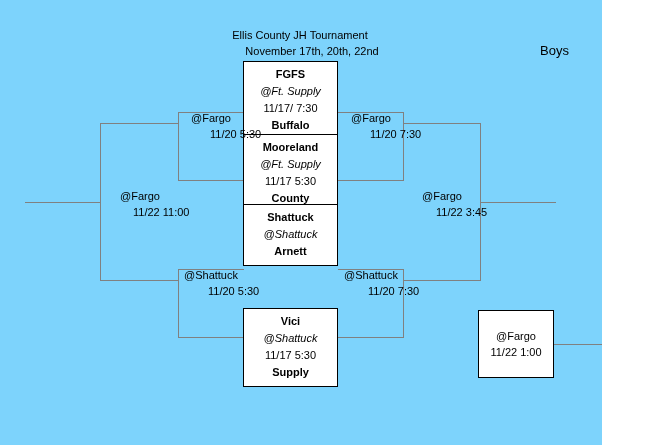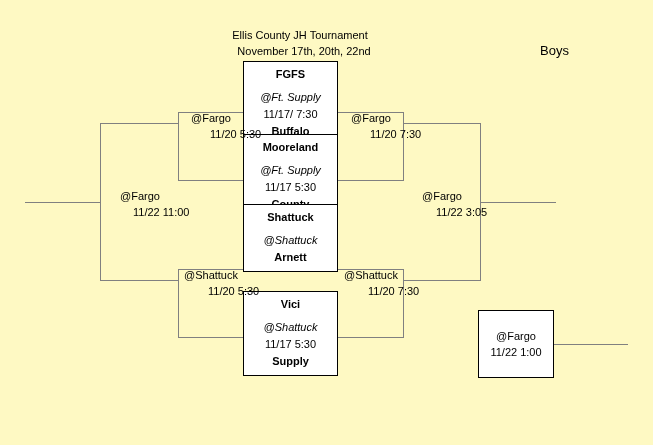--- a/index.html
+++ b/index.html
@@ -6,37 +6,37 @@
     margin: 0;
     padding: 0;
     background: #ffffff;
   }
   body {
     font-family: "Liberation Sans", sans-serif;
     color: #000000;
   }
   #root {
     position: relative;
-    width: 653px;
+    width: 602px;
     height: 445px;
     overflow: hidden;
-    background: #fef9c3;
+    background: #7dd3fc;
   }
 
   
   .title-line {
     position: absolute;
     text-align: center;
     font-size: 11px;
     line-height: 14px;
     color: #000;
     white-space: nowrap;
   }
   #title-1 { left: 185px; top: 28px; width: 230px; }
-  #title-2 { left: 189px; top: 44px; width: 230px; }
+  #title-2 { left: 197px; top: 44px; width: 230px; }
   #boys-label {
     position: absolute;
     left: 540px;
     top: 44px;
     font-size: 13px;
     line-height: 14px;
     white-space: nowrap;
   }
 
   
@@ -64,21 +64,20 @@
   }
   .game-box .team {
     font-size: 11px;
     font-weight: bold;
     line-height: 17px;
   }
   .game-box .venue {
     font-size: 11px;
     font-style: italic;
     line-height: 17px;
-    margin-top: 6px;
   }
   .game-box .when {
     font-size: 11px;
     line-height: 17px;
   }
 
   
   .match-label {
     position: absolute;
     text-align: center;
@@ -165,21 +164,21 @@
     <div class="when">11/17 5:30</div>
     <div class="team">County</div>
   </div>
 
   <div class="game-box" id="game-3" style="left:243px; top:204px;">
     <div class="team">Shattuck</div>
     <div class="venue">@Shattuck</div>
     <div class="team">Arnett</div>
   </div>
 
-  <div class="game-box" id="game-4" style="left:243px; top:291px;">
+  <div class="game-box" id="game-4" style="left:243px; top:308px;">
     <div class="team">Vici</div>
     <div class="venue">@Shattuck</div>
     <div class="when">11/17 5:30</div>
     <div class="team">Supply</div>
   </div>
 
   <div class="match-label" id="semi-upper-left" style="left:178px; top:110px; width:66px;">
     <span class="site">@Fargo</span>
     <span class="when">11/20 5:30</span>
   </div>
@@ -199,21 +198,21 @@
     <span class="when">11/20 7:30</span>
   </div>
 
   <div class="match-label" id="final-left" style="left:101px; top:188px; width:78px;">
     <span class="site">@Fargo</span>
     <span class="when">11/22 11:00</span>
   </div>
 
   <div class="match-label" id="final-right" style="left:404px; top:188px; width:76px;">
     <span class="site">@Fargo</span>
-    <span class="when">11/22 3:05</span>
+    <span class="when">11/22 3:45</span>
   </div>
 
   <div id="consolation-box">
     <span class="site">@Fargo</span>
     <span class="when">11/22 1:00</span>
   </div>
 
 </div>
 
 </body></html>

